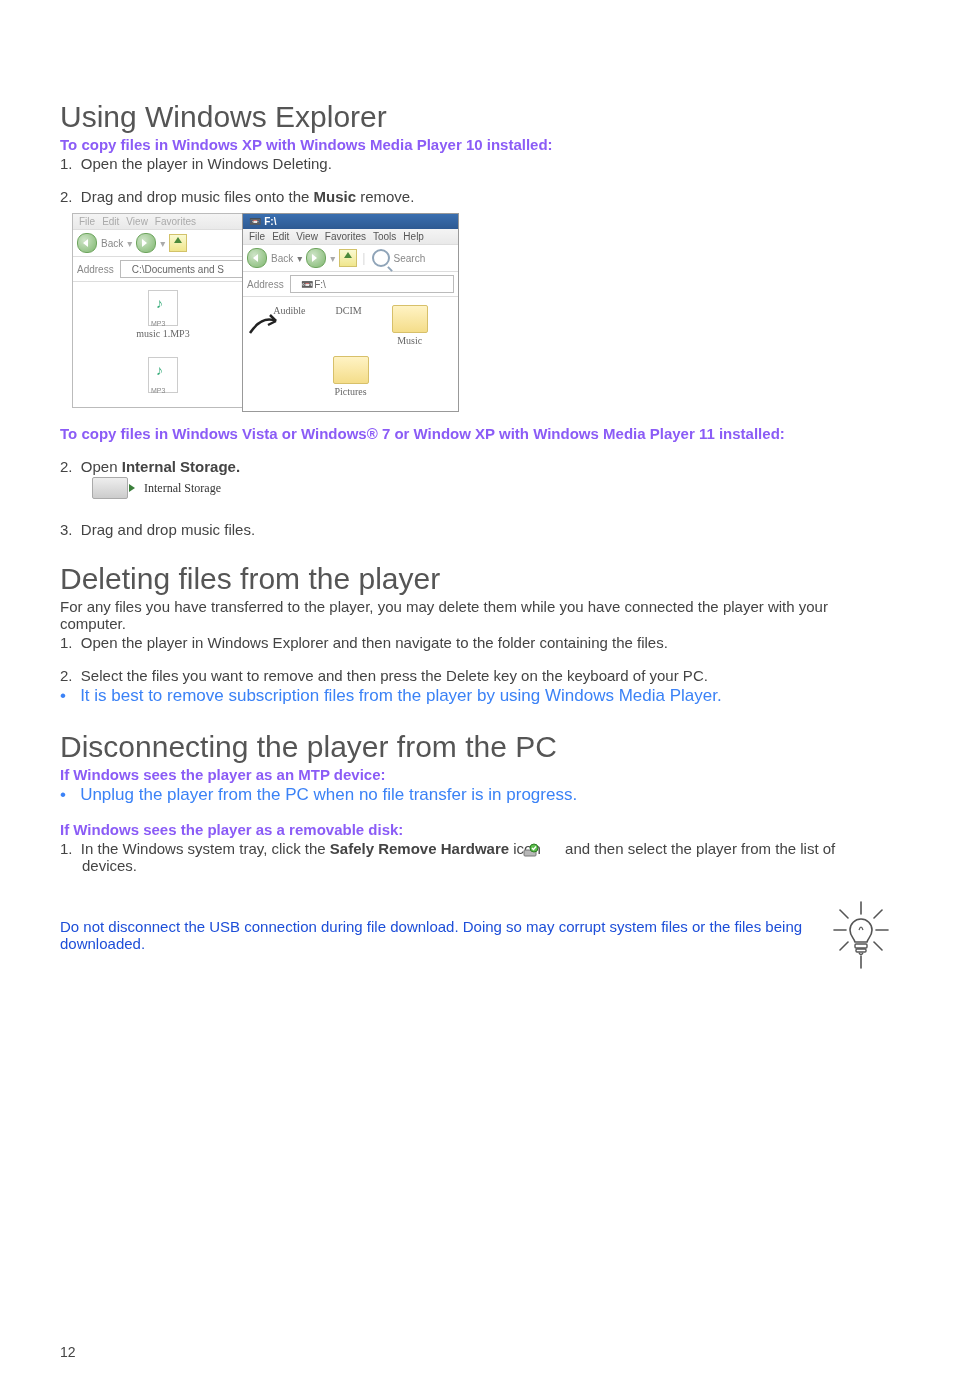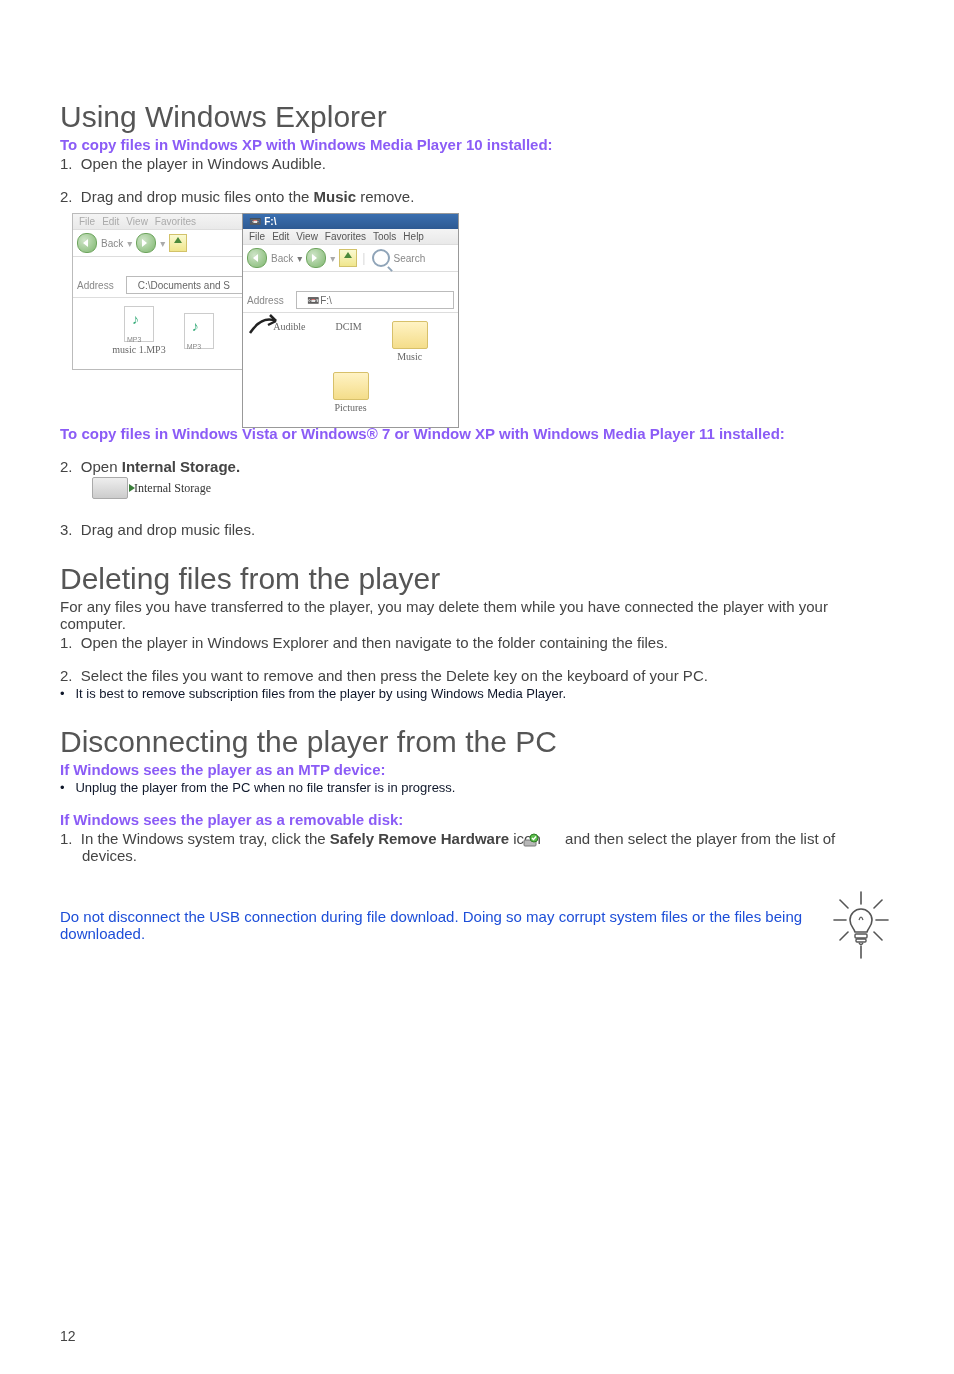--- a/index.html
+++ b/index.html
@@ -32,25 +32,25 @@
     color: #444;
   }
   .numbered {
     font-size: 15px;
     margin: 0 0 2px 0;
     padding-left: 22px;
     text-indent: -22px;
     color: #444;
   }
   .bulleted {
-    font-size: 13px;
+    font-size: 17px;
     margin: 0 0 2px 0;
     padding-left: 22px;
     text-indent: -22px;
-    color: #0f172a;
+    color: #3b82f6;
   }
   .gap-m { height: 14px; }
   .gap-l { height: 22px; }
   b.inline { font-weight: 700; }
   .screenshot1 {
     margin: 8px 0 12px 12px;
     position: relative;
     width: 390px;
     height: 200px;
     font-family: Tahoma, Arial, sans-serif;
@@ -114,22 +114,22 @@
     background: linear-gradient(#fafad2,#f0e68c);
     border:1px solid #d2c26a;
     position:relative;
   }
   .up-ico::after{
     content:""; position:absolute; left:4px; top:2px;
     border-left:4px solid transparent; border-right:4px solid transparent;
     border-bottom:6px solid #4c8a3b;
   }
   .addrbar {
-    display:flex; align-items:center; gap:12px;
-    padding:3px 4px; border-bottom:1px solid #ddd;margin-top:16px;
+    display:flex; align-items:center; gap:6px;
+    padding:3px 4px; border-bottom:1px solid #ddd;
   }
   .addrbox {
     flex:1; background:#fff; border:1px solid #bbb; padding:1px 11px; height:14px;
     display:flex; align-items:center; color:#666;
   }
   .content-area {
     padding: 8px 8px 14px 8px;
     display:flex; gap:30px; justify-content:center;
   }
   .item {
@@ -154,21 +154,21 @@
   .arrow-drag svg { width:100%; height:100%; }
   .search-ico {
     width:14px; height:14px; border:2px solid #8fa4b8; border-radius:50%;
     position:relative;
   }
   .search-ico::after{
     content:""; position:absolute; right:-5px; bottom:-5px;
     width:6px; height:2px; background:#8fa4b8; transform:rotate(45deg);
   }
   .internal-storage-row {
-    display:flex; align-items:center; gap:6px;
+    display:flex; align-items:center; gap:16px;
     margin: 2px 0 0 32px;
   }
   .drive-ico {
     width:34px; height:20px; background:linear-gradient(#eee,#ccc);
     border:1px solid #aaa; border-radius:2px; position:relative;
   }
   .drive-ico::after{
     content:""; position:absolute; right:-8px; top:6px;
     border-top:4px solid transparent; border-bottom:4px solid transparent;
     border-left:6px solid #3b7f3b;
@@ -183,36 +183,36 @@
   }
   .callout-text {
     flex:1; font-size:15px; color:#1d4ed8;
   }
   .sun-icon {
     width:66px; height:70px; flex:0 0 auto;
   }
   .page-num {
     position: absolute;
     left: 60px;
-    bottom: 30px;
+    bottom: 14px;
     font-size: 14px;
     color: #444;
   }
   .page-wrap { position: relative; width: 954px; height: 1374px; }
 </style>
 </head>
 <body>
 
 <div class="page-wrap">
 <div class="page">
 
   <h1>Using Windows Explorer</h1>
   <p class="bold-line">To copy files in Windows XP with Windows Media Player 10 installed:</p>
   <p class="numbered">
-    <span>1.</span>&nbsp;&nbsp;<span>Open the player in Windows Audible.</span>
+    <span>1.</span>&nbsp;&nbsp;<span>Open the player in Windows Deleting.</span>
   </p>
   <div class="gap-m"></div>
   <p class="numbered">
     <span>2.</span>&nbsp;&nbsp;<span>Drag and drop music files onto the </span><b class="inline">Music</b><span> remove.</span>
   </p>
 
   <div class="screenshot1">
 
     <div class="win-back">
       <div class="menubar">
@@ -226,21 +226,21 @@
         <span>Back</span>
         <span style="color:#aaa">▾</span>
         <span class="nav-circle fwd"></span>
         <span style="color:#aaa">▾</span>
         <span class="up-ico"></span>
       </div>
       <div class="addrbar">
         <span>Address</span>
         <span class="addrbox">C:\Documents and S</span>
       </div>
-      <div class="content-area" style="flex-direction:row;align-items:center;gap:18px;">
+      <div class="content-area" style="flex-direction:column;align-items:center;gap:18px;">
         <div class="item">
           <div class="mp3-ico">
             <span style="position:absolute;bottom:-2px;left:2px;font-size:7px;color:#888;">MP3</span>
           </div>
           <span class="item-label">music 1.MP3</span>
         </div>
         <div class="item">
           <div class="mp3-ico">
              <span style="position:absolute;bottom:-2px;left:2px;font-size:7px;color:#888;">MP3</span>
           </div>

